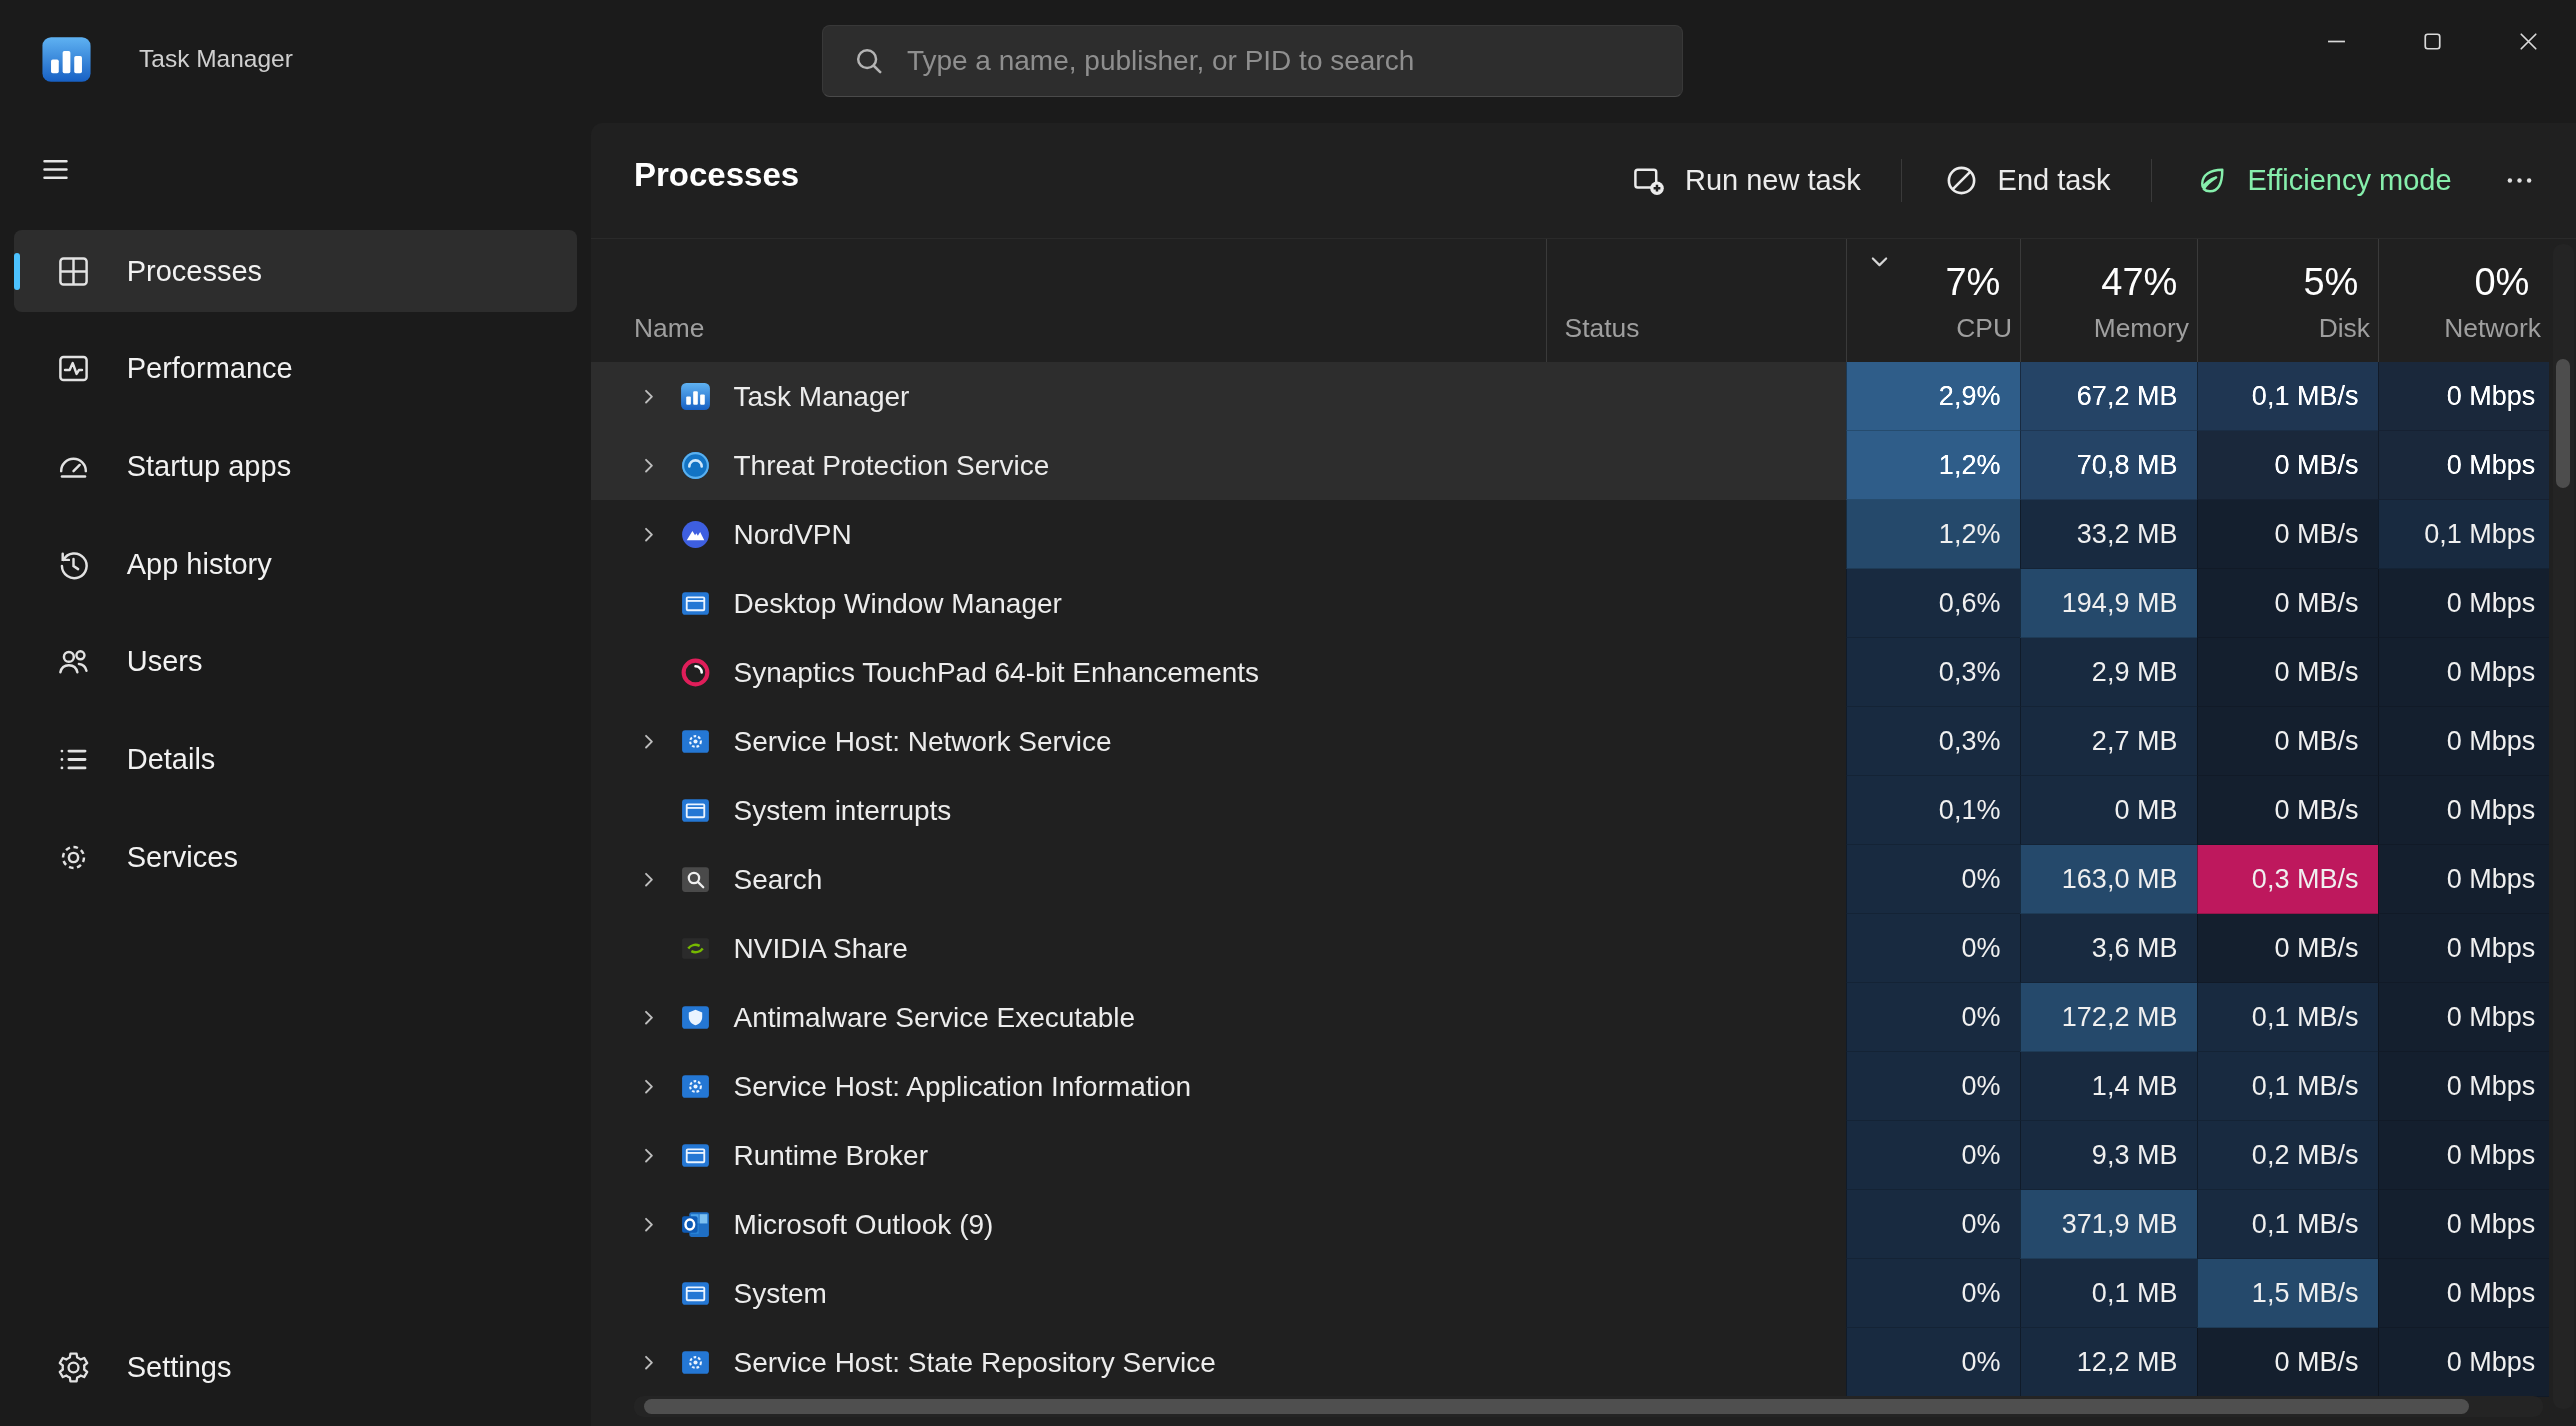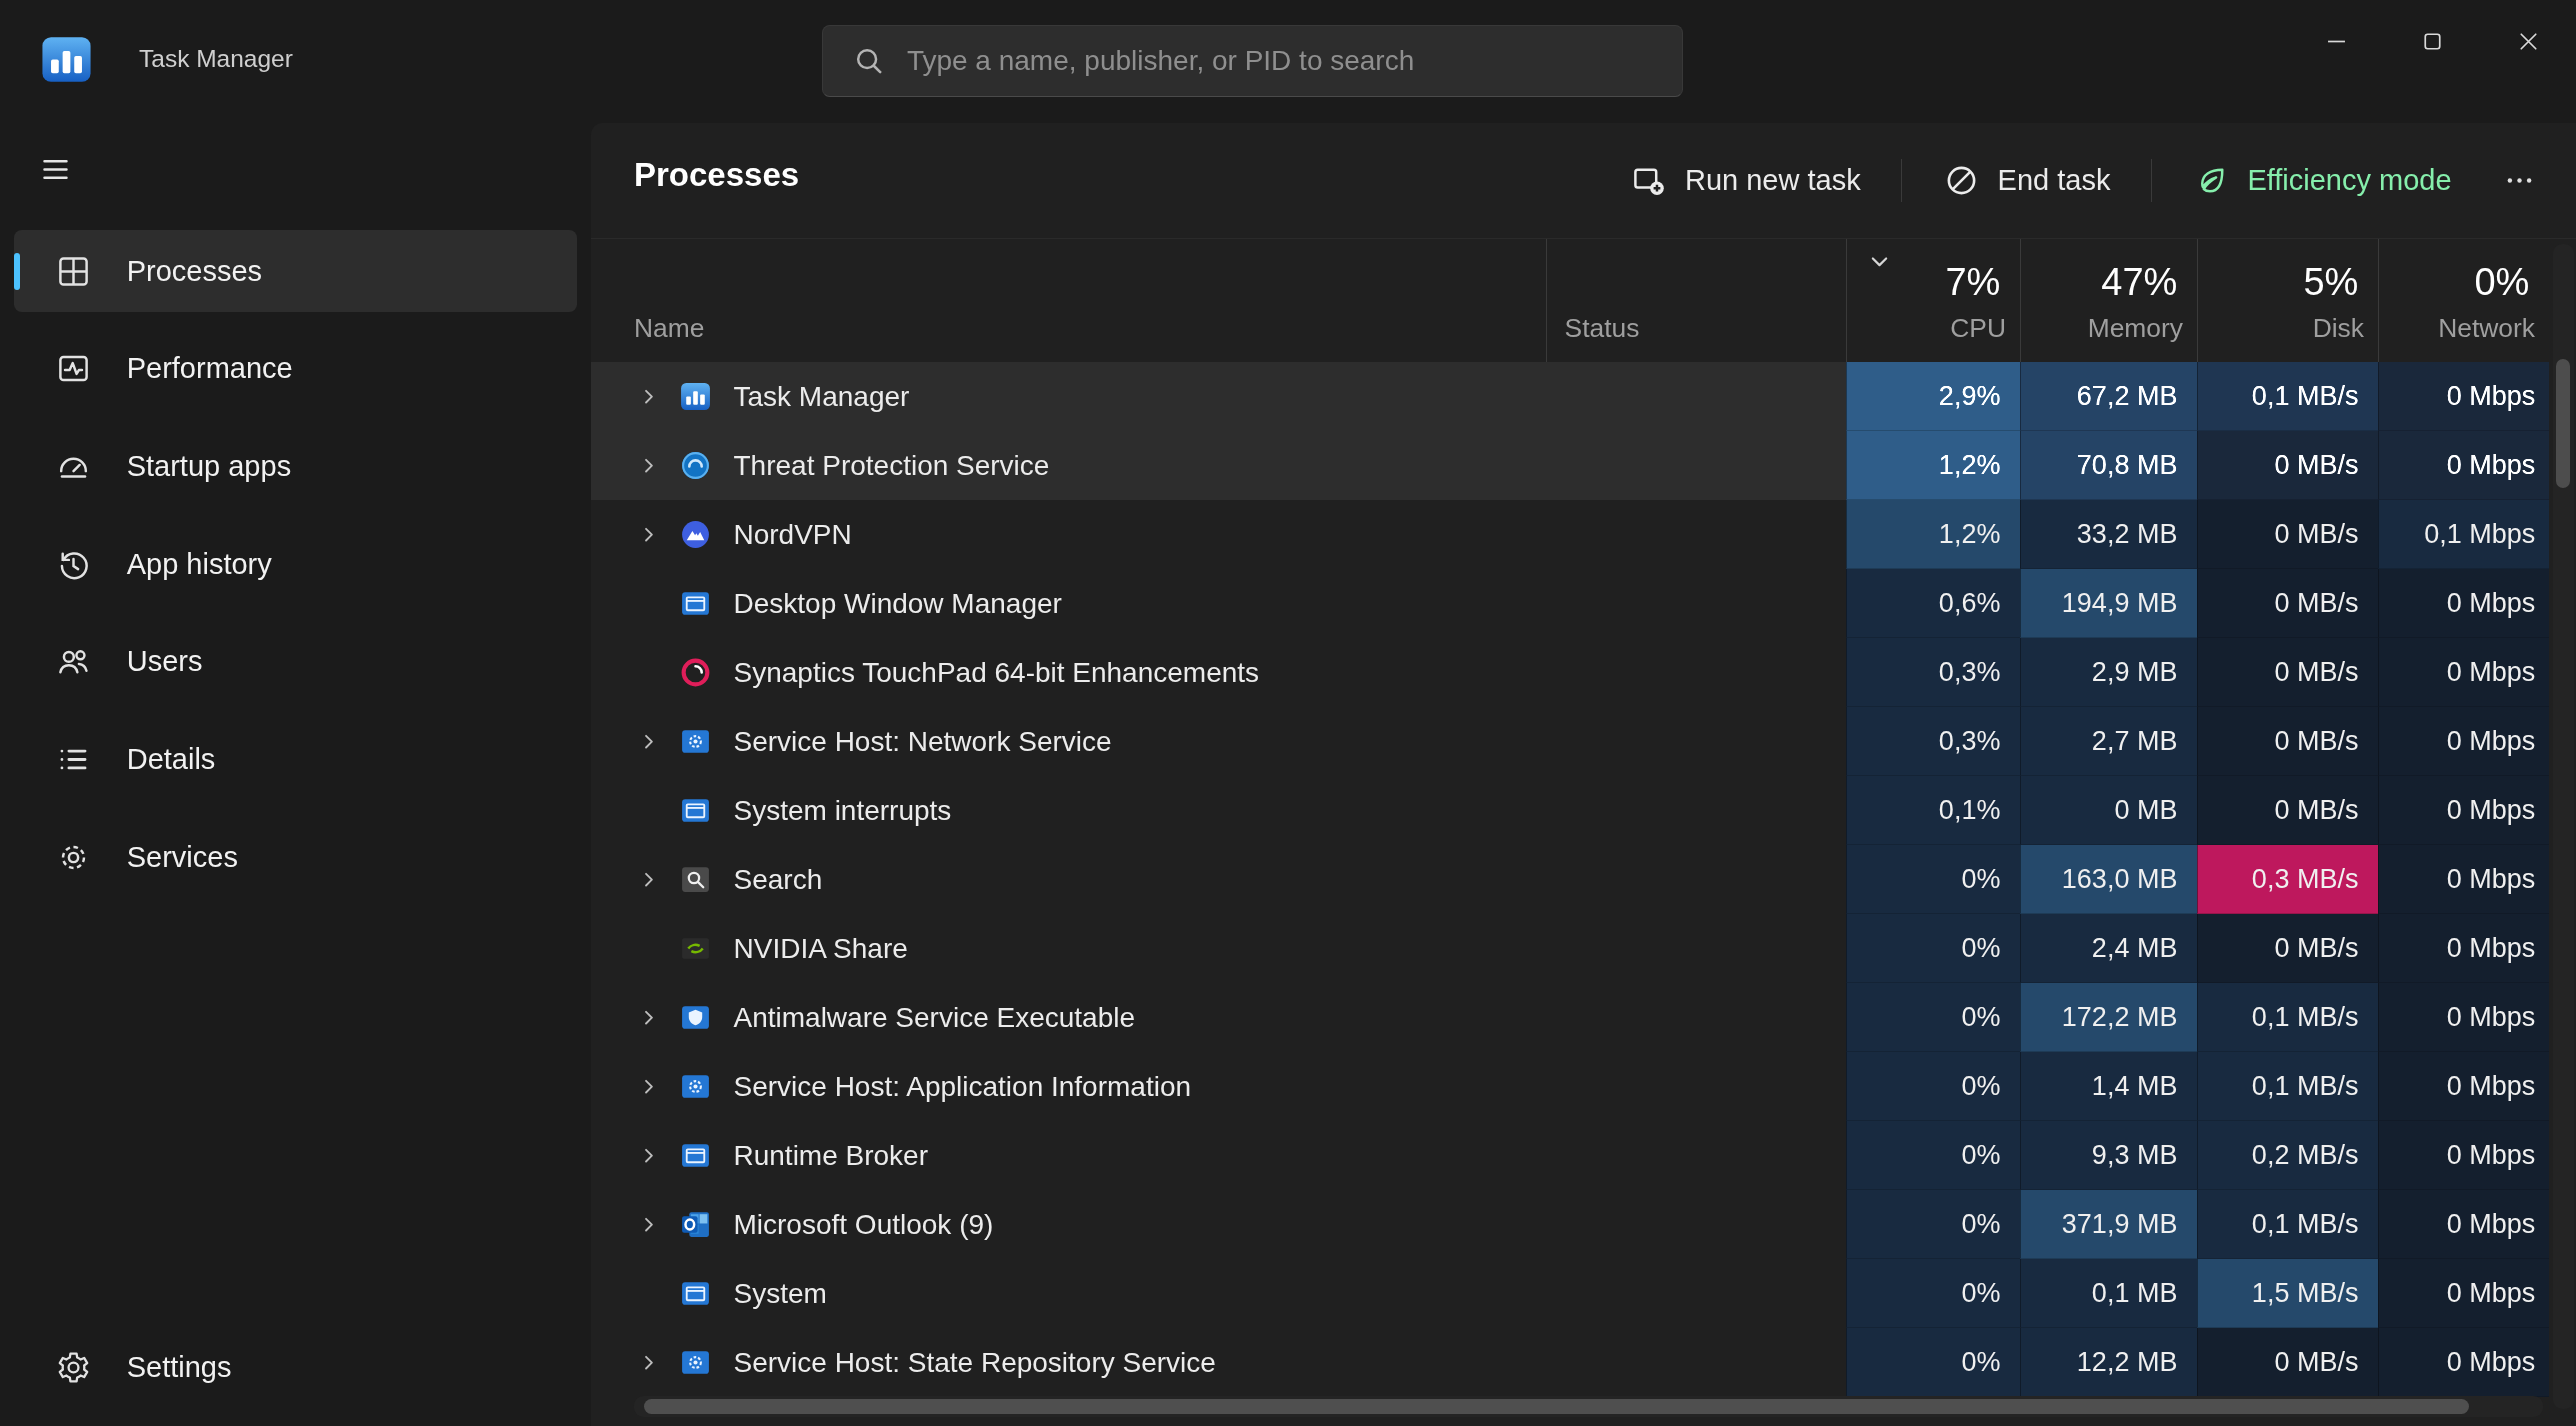--- a/index.html
+++ b/index.html
@@ -64,21 +64,21 @@
   .more-btn svg{width:100%;height:100%;}
 
   
   .cols{display:grid;grid-template-columns:955px 300px 174px 177px 181px 171px;width:1959px;}
   .table-header{height:123px;}
   .th{position:relative;color:#9f9f9f;font-size:26.4px;}
   .th + .th{border-left:1px solid #3a3a3a;}
   .th-name span{position:absolute;left:43px;bottom:17.6px;}
   .th-status span{position:absolute;left:17.6px;bottom:17.6px;}
   .th-num .pct{position:absolute;right:19.6px;top:21.5px;font-size:38px;color:#ffffff;}
-  .th-num .lbl{position:absolute;right:14px;bottom:17.6px;}
+  .th-num .lbl{position:absolute;right:8px;bottom:17.6px;}
   .th-num .sort{position:absolute;left:17.6px;top:7.8px;width:29px;height:29px;color:#d6d6d6;}
   .th-num .sort svg{width:100%;height:100%;}
 
   .rows{}
   .row{height:69px;}
   .cell{box-sizing:border-box;}
   .c-name{display:flex;align-items:center;padding-left:45px;font-size:28px;color:#ececec;overflow:hidden;white-space:nowrap;}
   .chev{width:43px;height:33px;display:flex;align-items:center;color:#bdbdbd;flex:0 0 auto;}
   .chev svg{width:25.4px;height:25.4px;}
   .p-icon{width:33px;height:33px;margin-right:21.5px;flex:0 0 auto;}
@@ -499,21 +499,21 @@
               <svg viewBox="0 0 32 32">
                 <rect x="3" y="6" width="26" height="20" rx="2" fill="#2b2b2b"></rect>
                 <path d="M9 16c2.5-3.5 7-4.5 11-2.5" stroke="#76b900" stroke-width="2.4" fill="none"></path>
                 <path d="M23 16c-2.5 3.5-7 4.5-11 2.5" stroke="#76b900" stroke-width="2.4" fill="none"></path>
               </svg>
             </span>
       <span class="p-name">NVIDIA Share</span>
     </div>
     <div class="cell c-status"></div>
     <div class="cell c-num c-cpu" style="background: rgb(24, 42, 64);">0%</div>
-    <div class="cell c-num c-mem" style="background: rgb(24, 42, 64);">2,4 MB</div>
+    <div class="cell c-num c-mem" style="background: rgb(24, 42, 64);">3,6 MB</div>
     <div class="cell c-num c-disk" style="background: rgb(20, 31, 46);">0 MB/s</div>
     <div class="cell c-num c-net" style="background: rgb(20, 31, 46);">0 Mbps</div>
   </div>
         <div class="row cols">
     <div class="cell c-name">
       <span class="chev">
               <svg viewBox="0 0 24 24" fill="none" stroke="currentColor" stroke-width="1.8" stroke-linecap="round" stroke-linejoin="round">
                 <path d="M9.5 6.5l5.5 5.5-5.5 5.5"></path>
               </svg>
             </span>

